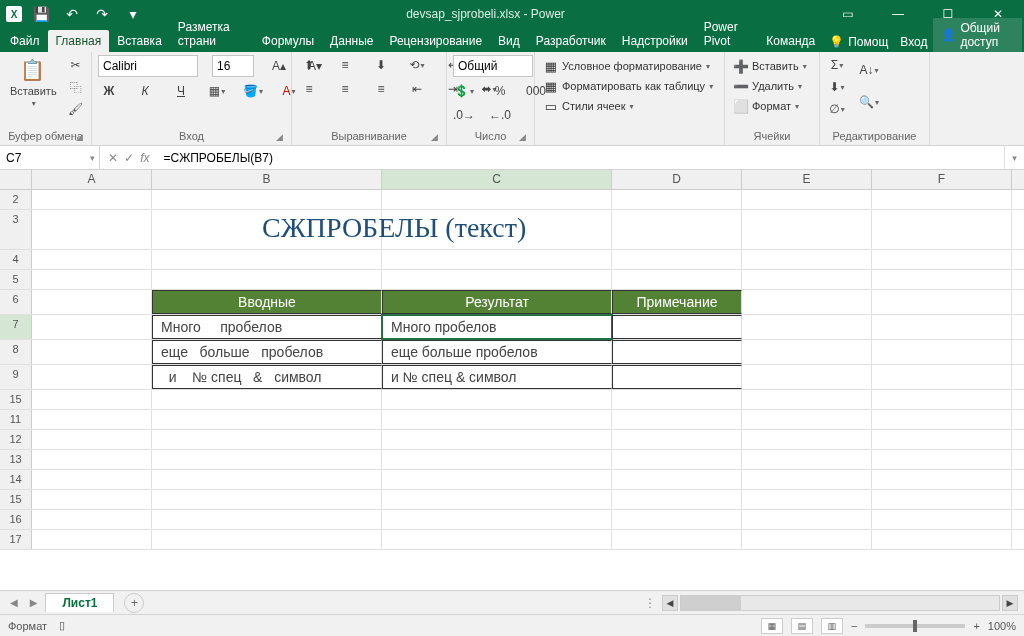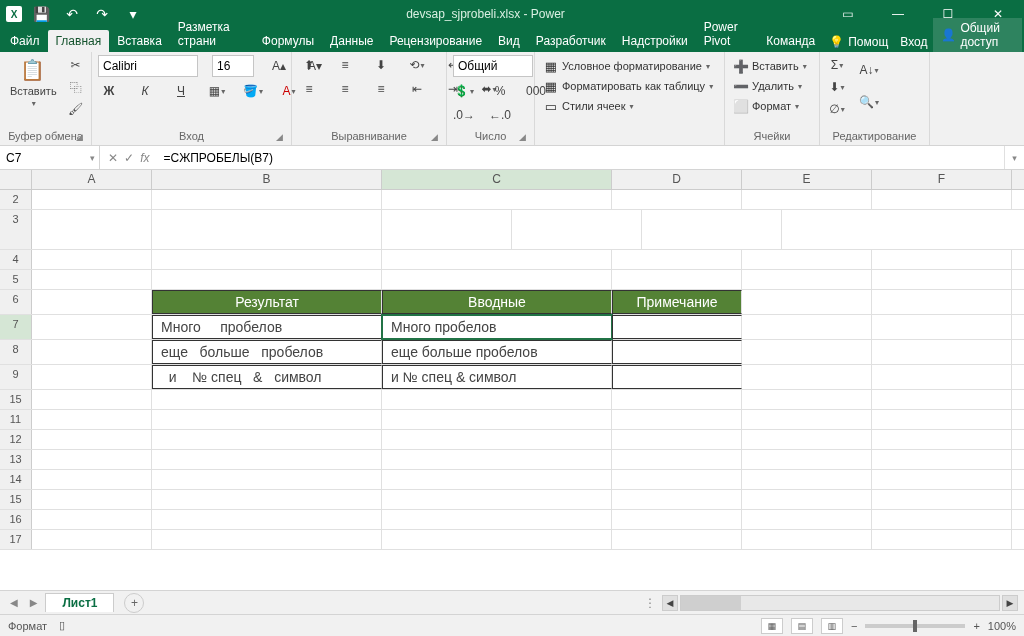--- a/index.html
+++ b/index.html
@@ -290,20 +290,23 @@
       <div class="cell" style="width:230px"></div>
       <div class="cell" style="width:230px"></div>
       <div class="cell" style="width:130px"></div>
       <div class="cell" style="width:130px"></div>
       <div class="cell" style="width:140px"></div>
     </div>
     <div class="gr tall">
         <div class="rh">3</div>
       <div class="cell" style="width:120px"></div>
       <div class="cell" style="width:230px"></div>
+      <div class="cell" style="width:230px;position:relative">
+        <div class="title-text">СЖПРОБЕЛЫ (текст)</div>
+      </div>
       <div class="cell" style="width:130px"></div>
       <div class="cell" style="width:130px"></div>
       <div class="cell" style="width:140px"></div>
     </div>
     <div class="gr">
         <div class="rh">4</div>
         <div class="cell" style="width:120px"></div>
         <div class="cell" style="width:230px"></div>
         <div class="cell" style="width:230px"></div>
         <div class="cell" style="width:130px"></div>
@@ -315,22 +318,22 @@
         <div class="cell" style="width:120px"></div>
         <div class="cell" style="width:230px"></div>
         <div class="cell" style="width:230px"></div>
         <div class="cell" style="width:130px"></div>
         <div class="cell" style="width:130px"></div>
         <div class="cell" style="width:140px"></div>
       </div>
     <div class="gr h24">
         <div class="rh">6</div>
       <div class="cell" style="width:120px"></div>
+      <div class="cell tbl-hdr" style="width:230px">Вводные</div>
       <div class="cell tbl-hdr" style="width:230px">Результат</div>
-      <div class="cell tbl-hdr" style="width:230px">Вводные</div>
       <div class="cell tbl-hdr" style="width:130px">Примечание</div>
       <div class="cell" style="width:130px"></div>
       <div class="cell" style="width:140px"></div>
     </div>
     <div class="gr h24">
         <div class="rh sel">7</div>
       <div class="cell" style="width:120px"></div>
       <div class="cell tbl-cell" style="width:230px">Много     пробелов</div>
       <div class="cell tbl-cell active-cell" style="width:230px">Много пробелов</div>
       <div class="cell tbl-cell" style="width:130px"></div>

